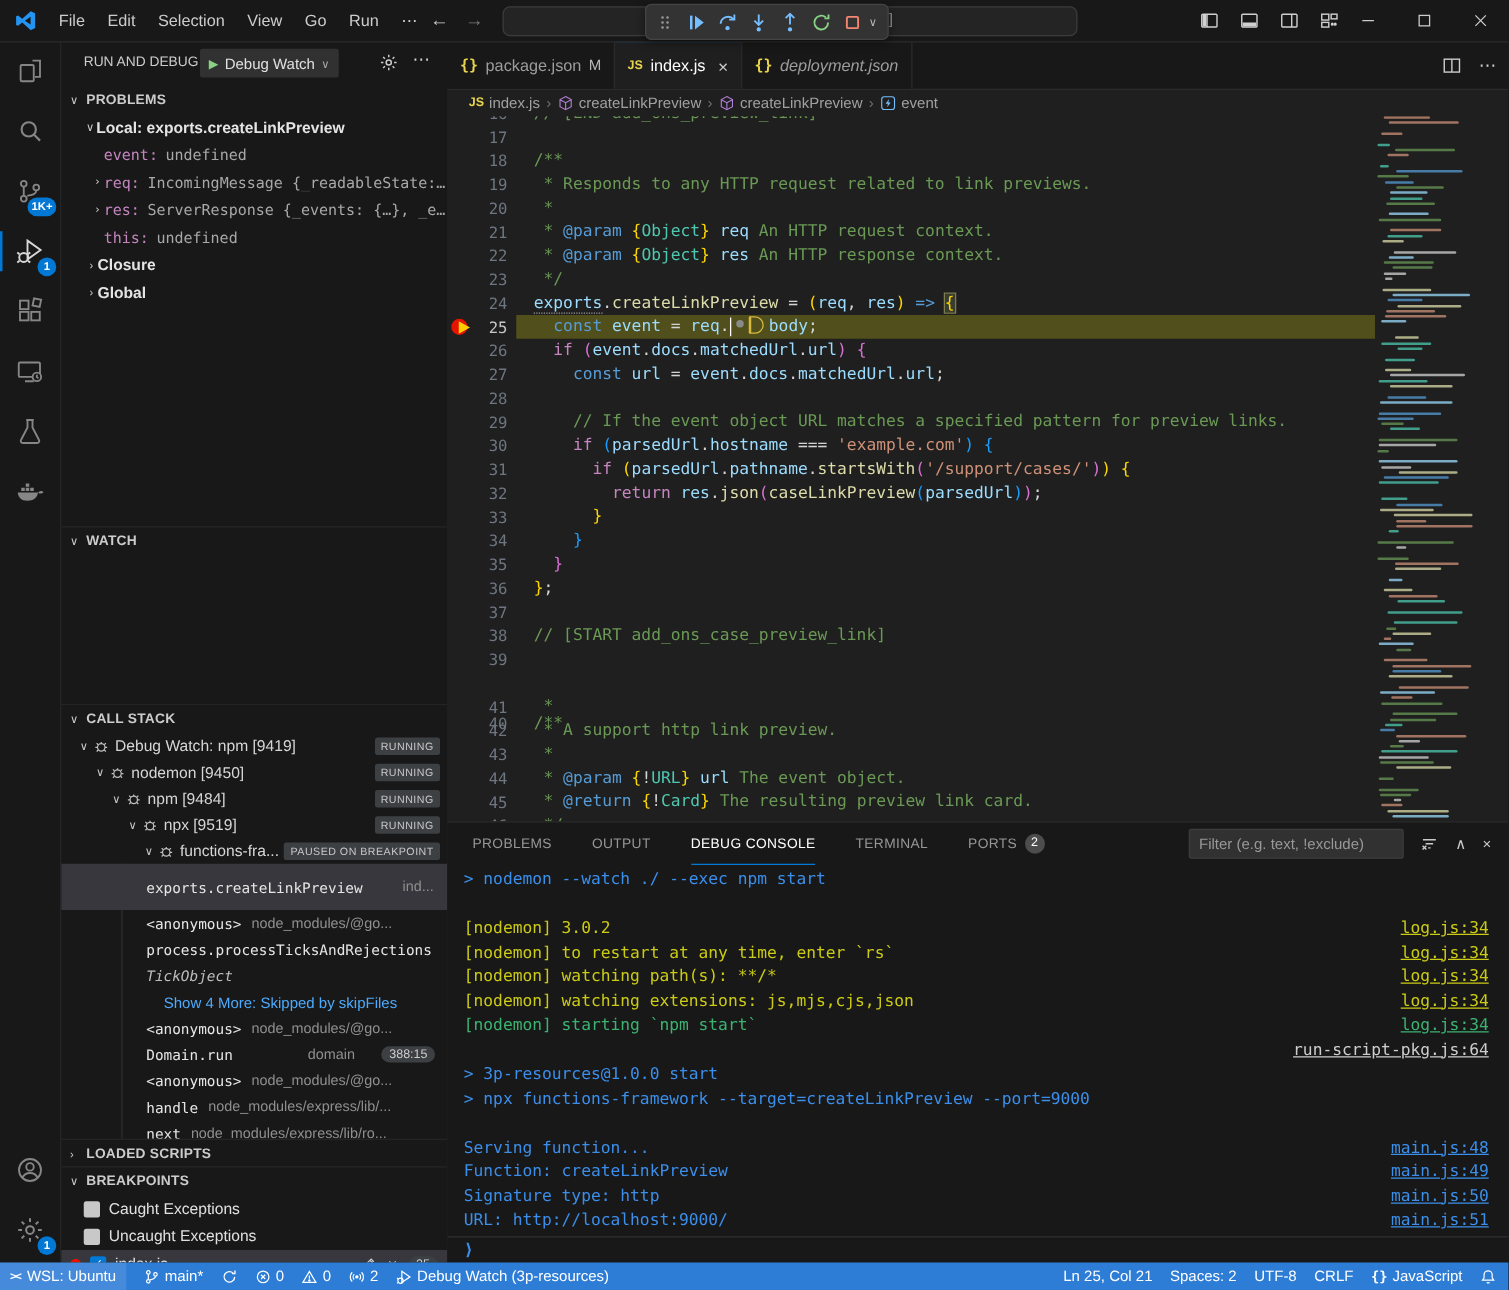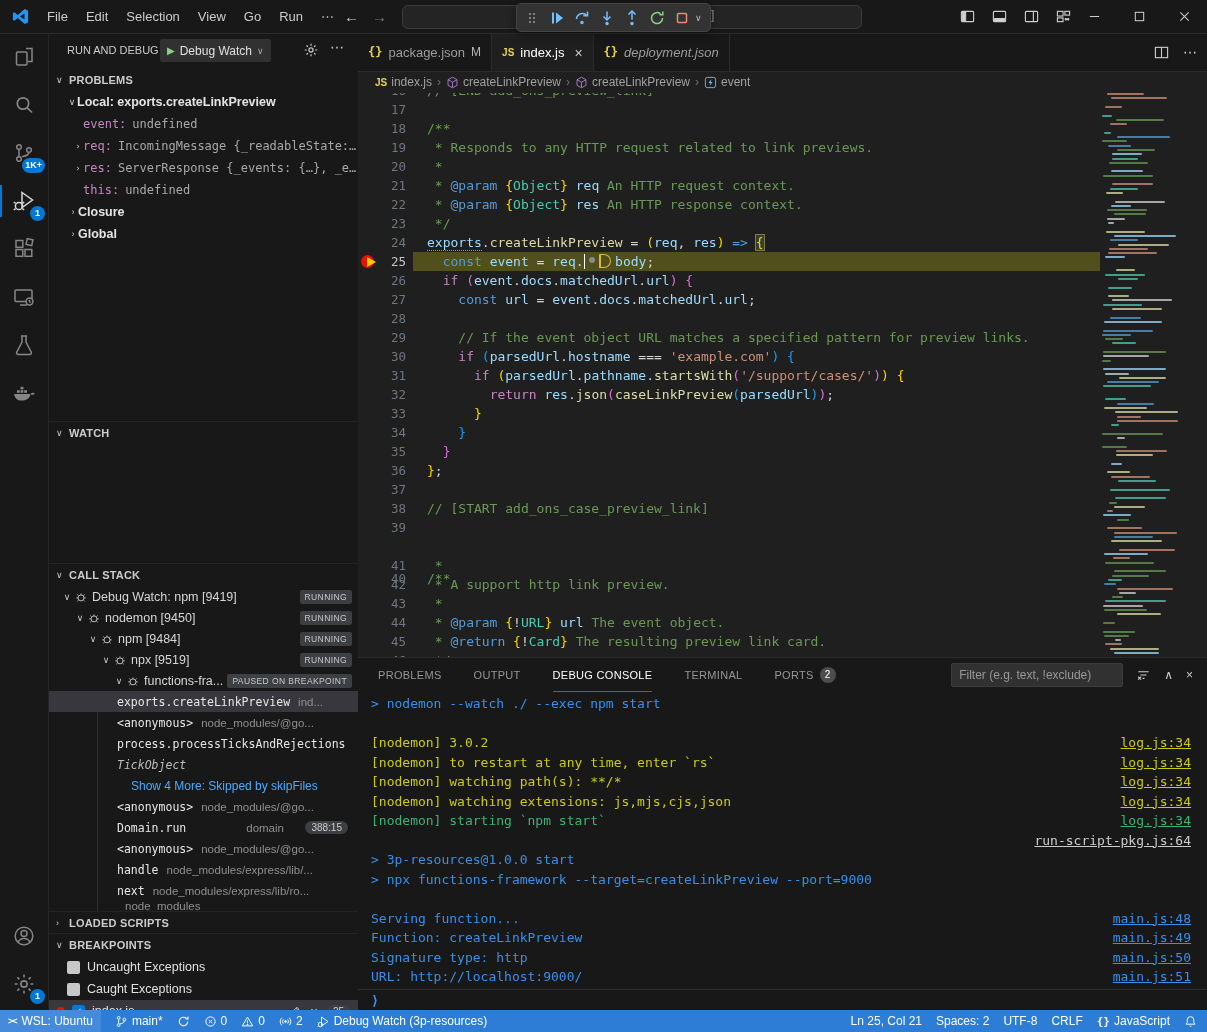--- a/index.html
+++ b/index.html
@@ -514,21 +514,21 @@
             <span class="ic sess-icon">
               <svg viewBox="0 0 16 16" fill="none" stroke="currentColor" stroke-width="1.1">
                 <circle cx="8" cy="9" r="3.4"></circle>
                 <path d="M8 5.6V4M5.2 6.6L3.8 5.2M10.8 6.6l1.4-1.4M4.6 9H2.6M13.4 9h-2M5.2 11.4L3.8 12.8M10.8 11.4l1.4 1.4"></path>
               </svg>
             </span>
             <span class="sess-label">functions-fra...</span>
             <span class="state-badge">PAUSED ON BREAKPOINT</span>
           </div>
           <div class="cs-guide" style="height: 231px; top: 105px;"></div>
-          <div class="row22 frame-row sel" style="height: 21px;">
+          <div class="row22 frame-row sel" style="height: 37px; gap: 24px;">
             <span class="frame-name mono">exports.createLinkPreview</span>
             <span class="frame-file">ind...</span>
           </div>
           <div class="row22 frame-row" style="height: 21px;">
             <span class="frame-name mono">&lt;anonymous&gt;</span>
             <span class="frame-file">node_modules/@go...</span>
           </div>
           <div class="row22 frame-row" style="height: 21px;">
             <span class="frame-name mono">process.processTicksAndRejections</span>
           </div>
@@ -572,25 +572,25 @@
       </div>
     </div>
     <div class="section" id="sec-breakpoints" style="top:900px;bottom:0;">
       <div class="sec-head">
         <span class="sec-chev">∨</span>
         <span class="sec-title">BREAKPOINTS</span>
       </div>
       <div id="bp-rows">
           <div class="row22">
             <span class="chk off" style="margin-left: 19px;"></span>
-            <span class="bp-label">Uncaught Exceptions</span>
+            <span class="bp-label">Caught Exceptions</span>
           </div>
           <div class="row22">
             <span class="chk off" style="margin-left: 19px;"></span>
-            <span class="bp-label">Caught Exceptions</span>
+            <span class="bp-label">Uncaught Exceptions</span>
           </div>
           <div class="row22 sel">
             <span class="bp-dot"></span>
             <span class="chk on">✓</span>
             <span class="bp-label">index.js</span>
             <div class="bp-actions">
               <span class="ic">
                 <svg viewBox="0 0 16 16" fill="none" stroke="currentColor" stroke-width="1.2">
                   <path d="M3 13l.8-3L11 2.8l2.2 2.2L6 12.2z"></path>
                   <path d="M9.8 4l2.2 2.2"></path>

